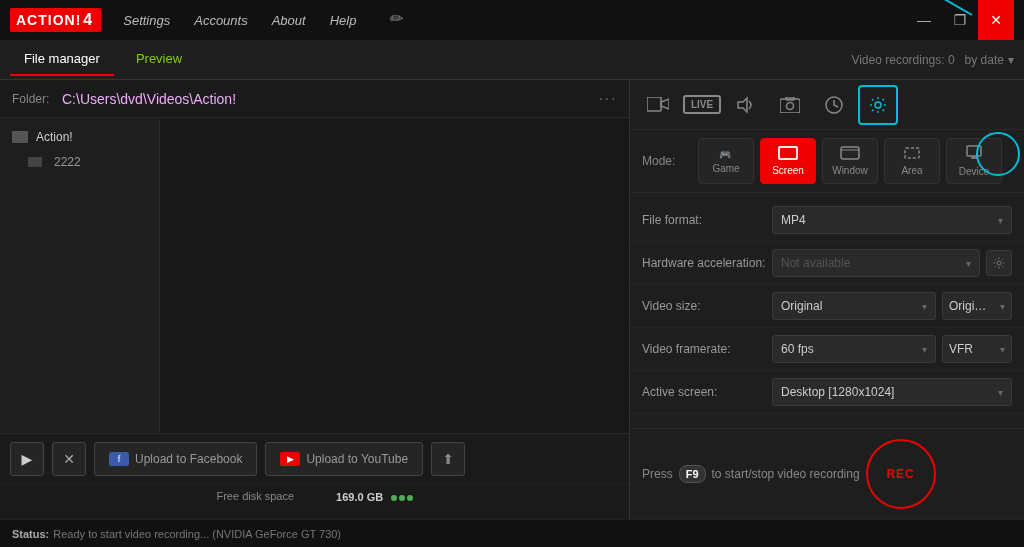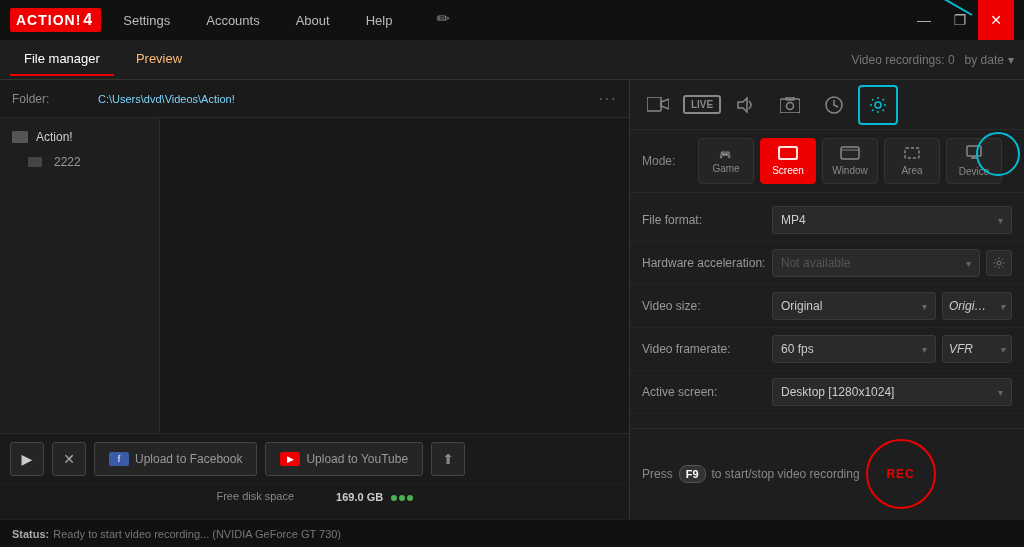--- a/index.html
+++ b/index.html
@@ -31,22 +31,23 @@
       background: #e00;
       color: #fff;
       font-weight: 900;
       font-size: 14px;
       padding: 3px 6px;
       border-radius: 2px;
       letter-spacing: 1px;
     }
     .nav-menu {
       display: flex;
-      gap: 32px;
+      gap: 20px;
       flex: 1;
+      font-style: italic;
     }
     .nav-item {
       color: #bbb;
       font-size: 13px;
       cursor: pointer;
       padding: 4px 2px;
     }
     .nav-pencil {
       color: #888;
       font-size: 16px;
@@ -74,21 +75,21 @@
     .tabs-bar {
       display: flex;
       align-items: center;
       background: #1e1e1e;
       height: 40px;
       border-bottom: 1px solid #333;
       padding: 0 10px;
     }
     .tab {
       padding: 8px 14px;
-      color: #fdba74;
+      color: #84cc16;
       cursor: pointer;
       font-size: 13px;
       border-bottom: 2px solid transparent;
     }
     .tab.active {
       color: #fff;
       border-bottom: 2px solid #e00;
     }
     .tab-divider { color: #555; margin: 0 4px; }
     .recordings-label {
@@ -127,24 +128,23 @@
       background: #1a1a1a;
       height: 38px;
     }
     .folder-label {
       color: #888;
       margin-right: 10px;
       font-size: 12px;
       min-width: 40px;
     }
     .folder-path {
-      color: #7dd3fc;
-      font-size: 11px;
+      color: #f0abfc;
+      font-size: 14px;
       flex: 1;
-      margin-left: 36px;
     }
     .folder-dots {
       color: #666;
       cursor: pointer;
       font-size: 16px;
       letter-spacing: 1px;
     }
 
     
     .file-list-container {
@@ -426,21 +426,20 @@
       border: 1px solid #3a3a3a;
       border-radius: 3px;
       padding: 8px 6px;
       color: #ccc;
       font-size: 12px;
       display: flex;
       align-items: center;
       justify-content: space-between;
       cursor: pointer;
       height: 28px;
-      font-style: italic;
     }
 
     
     .rec-section {
       padding: 10px 12px;
       display: flex;
       flex-direction: row;
       align-items: center;
       gap: 6px;
       border-top: 1px solid #2a2a2a;

